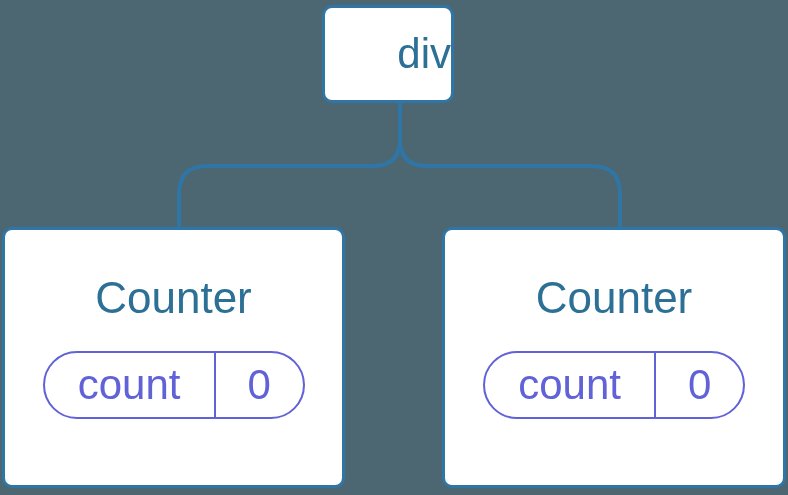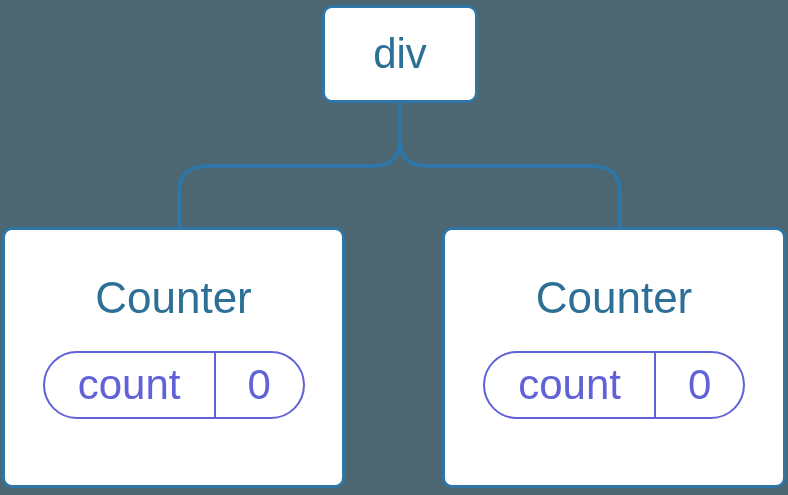--- a/index.html
+++ b/index.html
@@ -29,27 +29,27 @@
   }
   .connectors path {
     fill: none;
     stroke: var(--line);
     stroke-width: 4px;
   }
 
   .node-root {
     position: absolute;
     left: 322px; top: 5px;
-    width: 156px; height: 98px;
+    width: 132px; height: 98px;
     background: var(--card-bg);
     border: 3px solid var(--line);
     border-radius: 10px;
     display: flex;
     align-items: center;
-    justify-content: center;
+    justify-content: flex-end;
   }
   .node-label {
     font-size: 42px;
     font-weight: 500;
     color: var(--label-text);
     line-height: 1;
   }
 
   .card {
     position: absolute;

